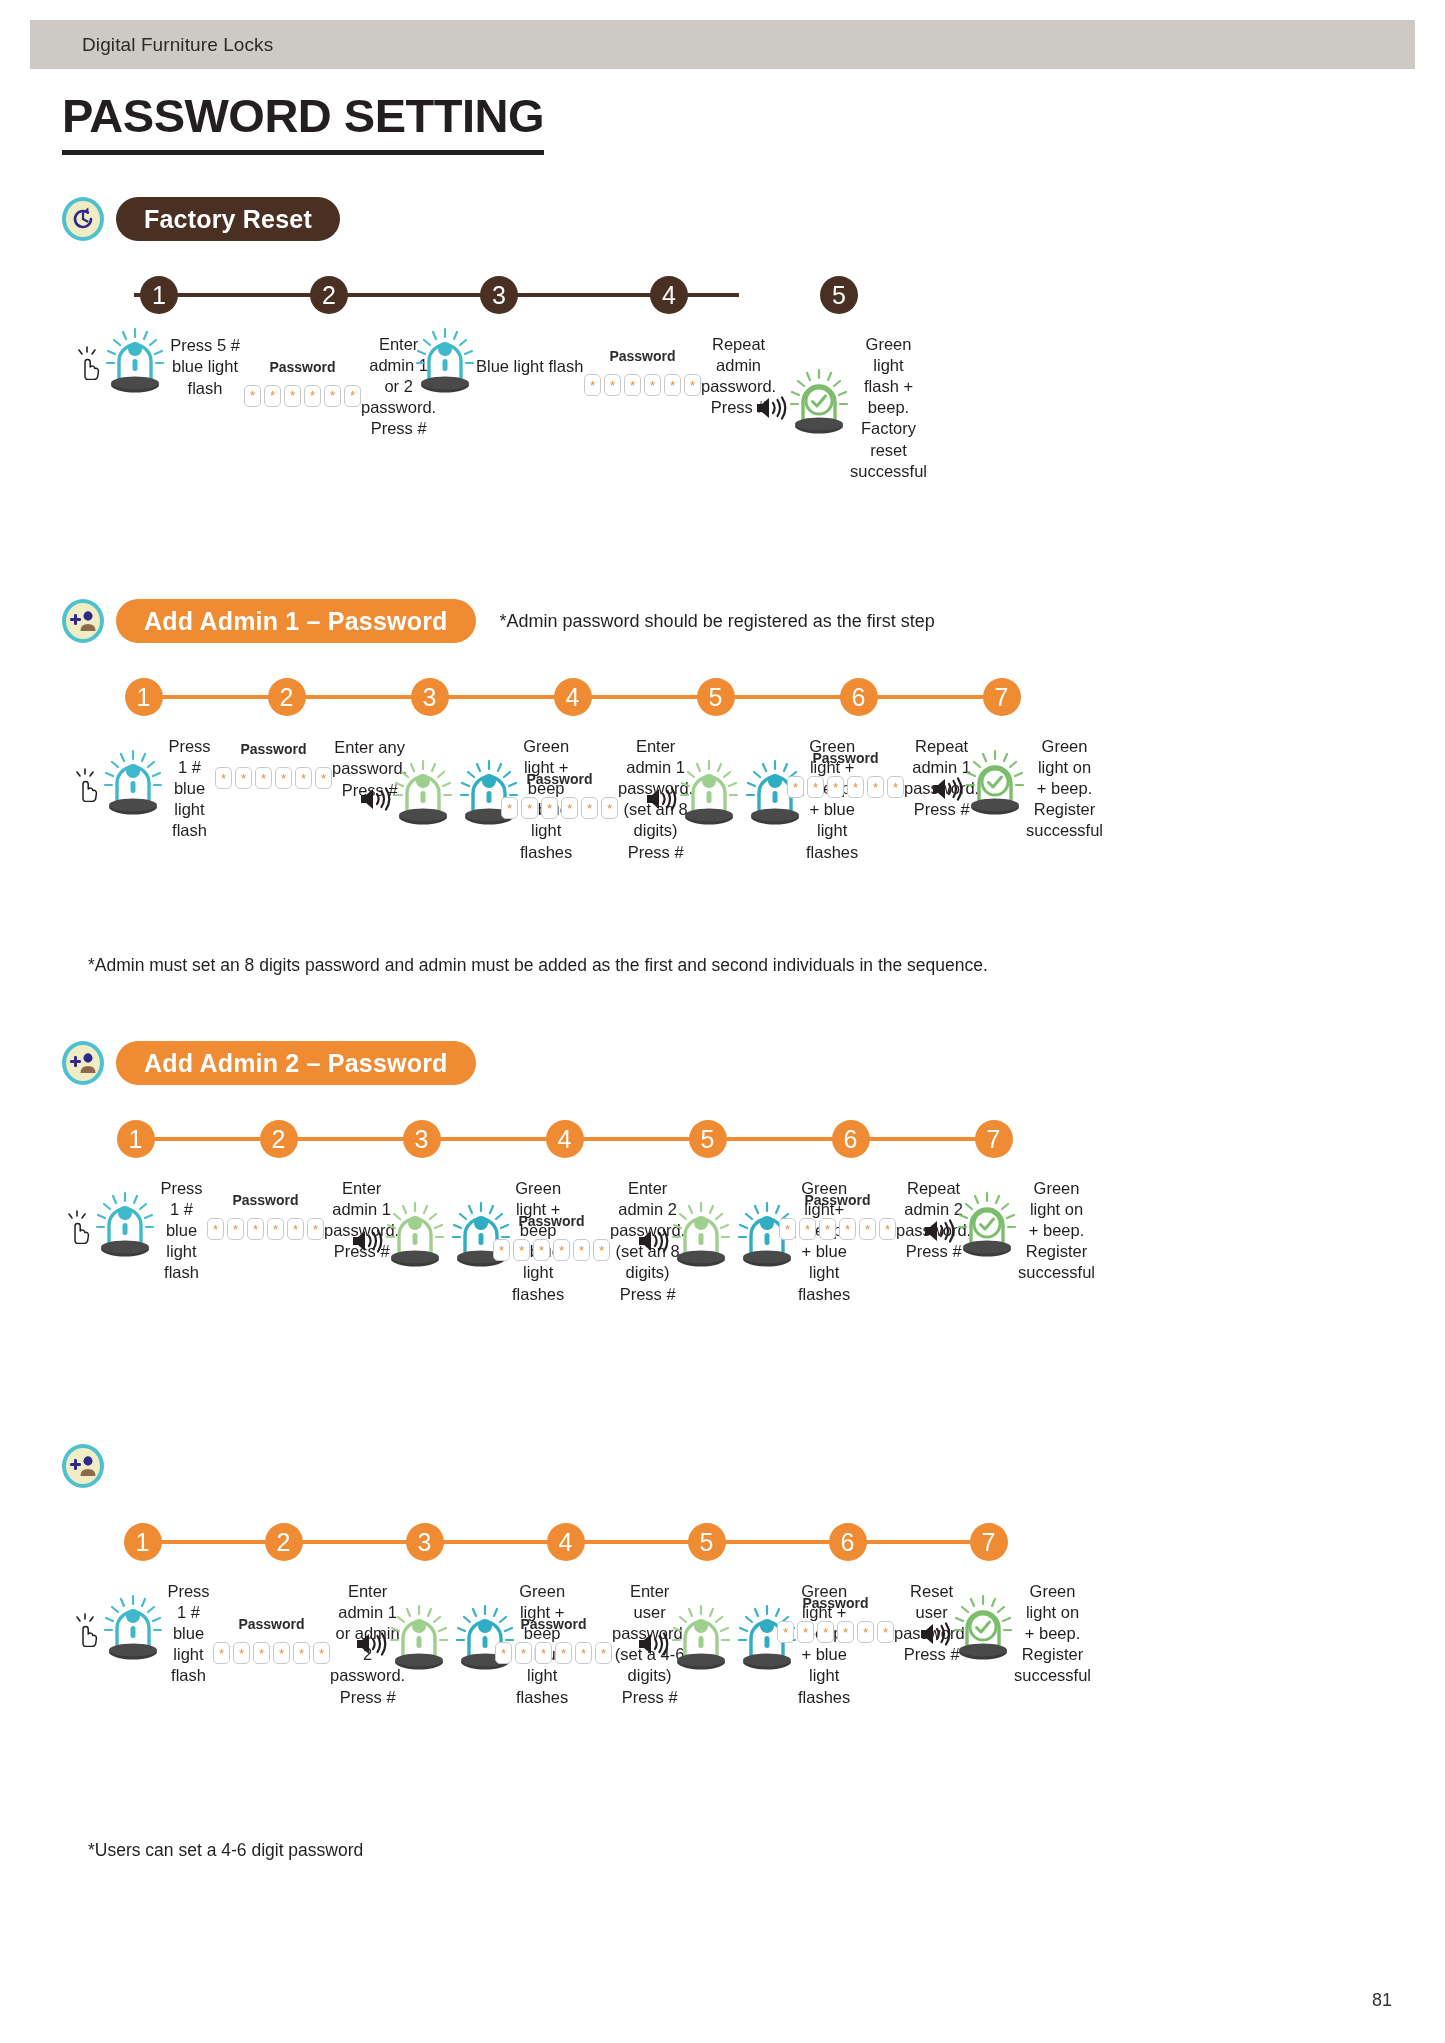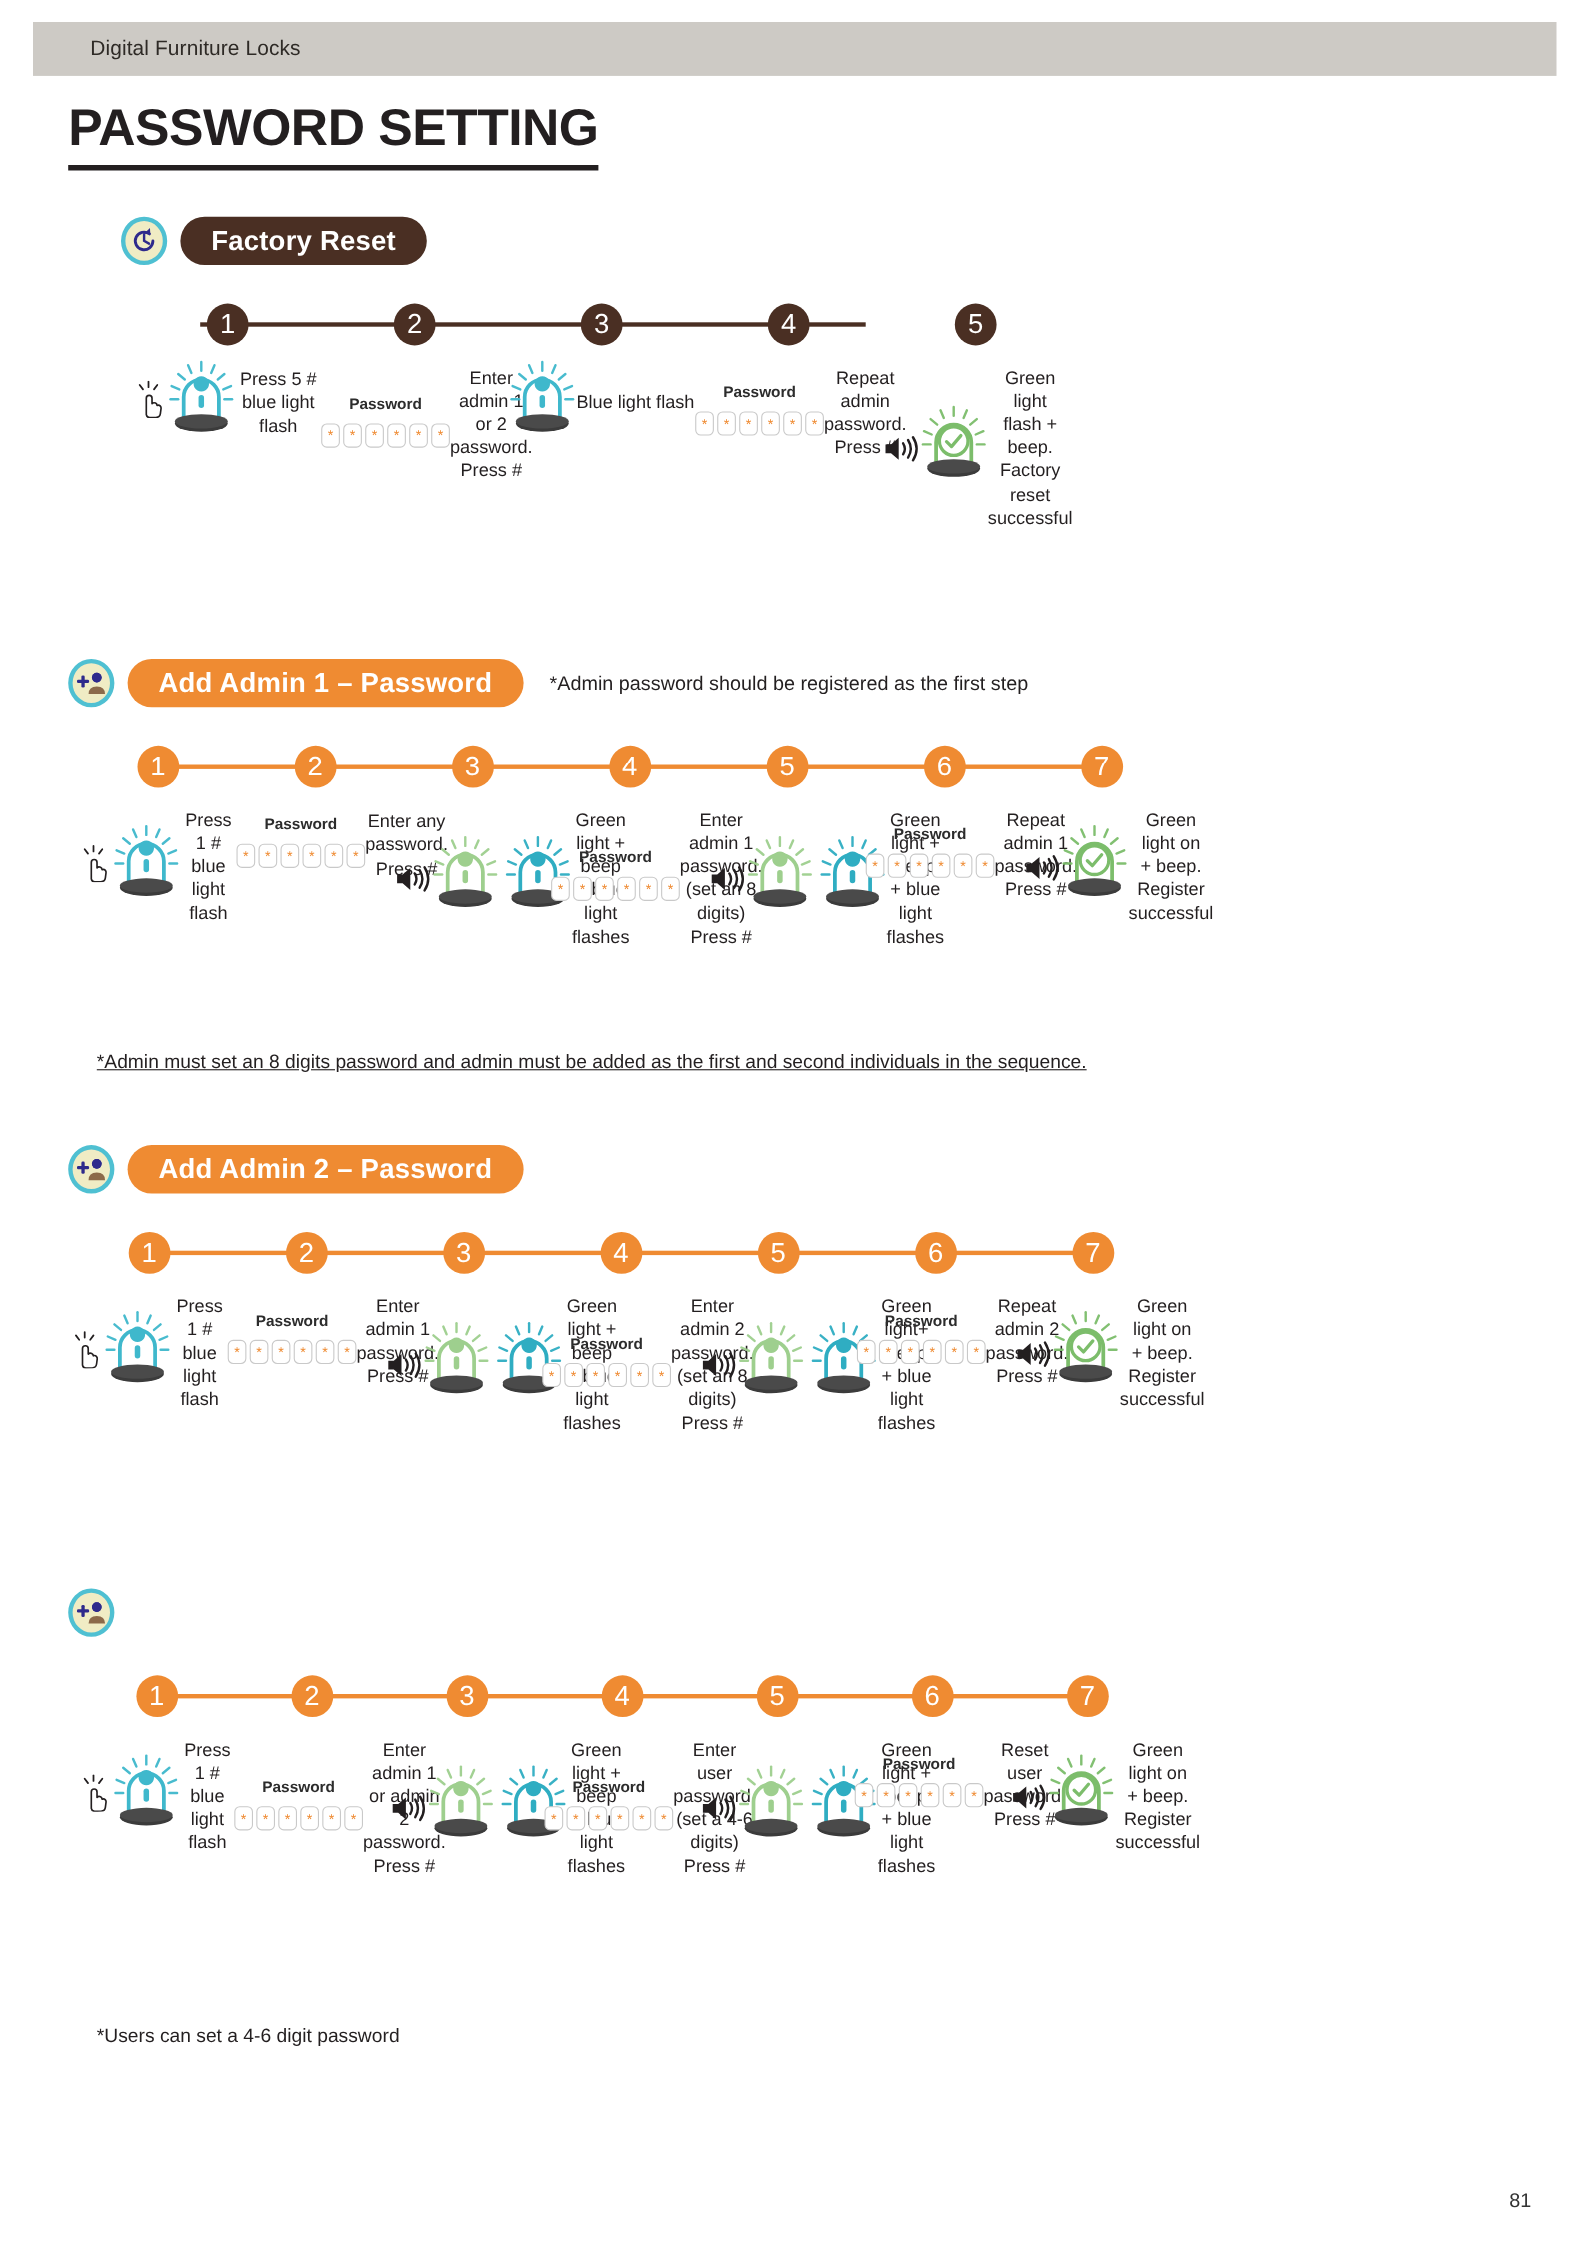--- a/index.html
+++ b/index.html
@@ -120,21 +120,21 @@
 
 <div class="page">
 
   <div class="header">
     <div class="header-left">Digital Furniture Locks</div>
   </div>
 
   <div class="page-title">PASSWORD SETTING</div>
 
   <div id="sections-host">
-      <div class="section" style="top: 196px; padding-left: 48px;">
+      <div class="section" style="top: 196px;">
         <div class="sec-head" style="margin-left: 62px;">
           <div class="sec-badge">
             <span class="ring"></span>
             <svg width="26" height="26" viewBox="0 0 26 26">
     <path d="M21 13 a8 8 0 1 1 -3.1 -6.3" fill="none" stroke="#2e2a8c" stroke-width="2.6" stroke-linecap="round"></path>
     <path d="M13 6.5 L18.6 6.6 L18.3 1.2 Z" fill="#2e2a8c"></path>
     <path d="M13 7 L13 13 L17.5 15.5" fill="none" stroke="#2e2a8c" stroke-width="2.2" stroke-linecap="round"></path>
   </svg>
           </div>
           <div class="sec-pill brown">Factory Reset</div>
@@ -1071,15 +1071,15 @@
 + beep.
 Register successful</div>
               </div>
             </div>
           </div>
         </div>
       </div>
     </div>
 
   <div class="page-num">81</div>
-<div class="foot-note" style="top: 955px; left: 88px; text-decoration: underline;">*Admin must set an 8 digits password and admin must be added as the first and second individuals in the sequence.</div>
+<div class="foot-note" style="top: 955px; left: 88px;">*Admin must set an 8 digits password and admin must be added as the first and second individuals in the sequence.</div>
     <div class="foot-note" style="top: 1840px; left: 88px;">*Users can set a 4-6 digit password</div>
   </div>
 
 </body></html>

